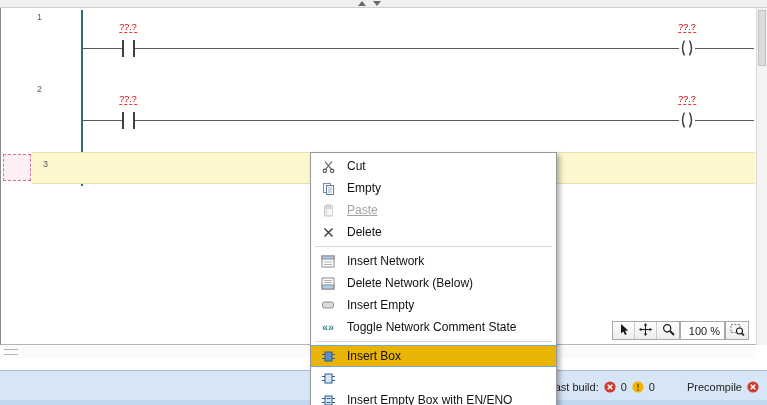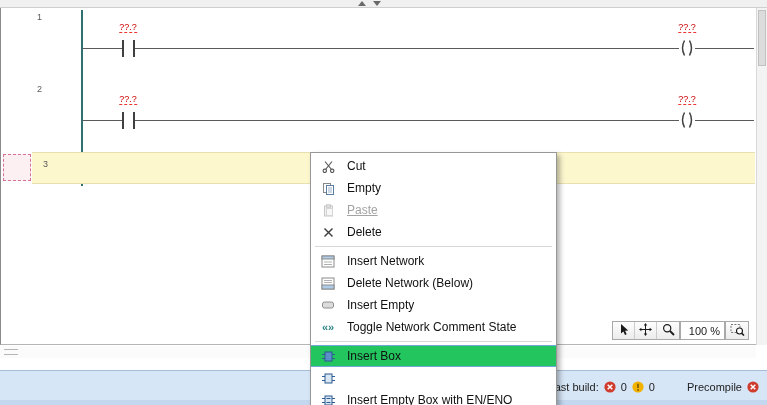--- a/index.html
+++ b/index.html
@@ -72,21 +72,21 @@
   .status-icon { display:flex; align-items:center; }
 
   
   .context-menu { position:absolute; left:310px; top:152px; width:247px; background:#fff; border:1px solid #979797;
                   box-shadow:3px 3px 5px rgba(0,0,0,0.3); padding:2px 0; z-index:50; }
   .menu-item { height:22px; display:flex; align-items:center; padding-left:6px; font-size:12px; color:#111; }
   .mi-icon { width:22px; margin-right:8px; display:flex; justify-content:center; align-items:center; flex:none; }
   .mi-label { white-space:nowrap; }
   .menu-item.disabled { color:#a3a3a3;text-decoration:underline; }
   .menu-item.disabled svg { opacity:.55; }
-  .menu-item.highlighted { background:#22c55e; border-top:1px solid #70a8d8; border-bottom:1px solid #70a8d8; }
+  .menu-item.highlighted { background:#eab308; border-top:1px solid #70a8d8; border-bottom:1px solid #70a8d8; }
   .menu-sep { height:1px; background:#d8d8d8; margin:3px 4px; }
   .comment-glyph { color:#2e8585; font-weight:bold; font-size:11px; line-height:11px; }
 </style>
 </head>
 <body>
 
 <div id="root">
 
   <div class="top-strip">
     <div class="splitter-arrows">

